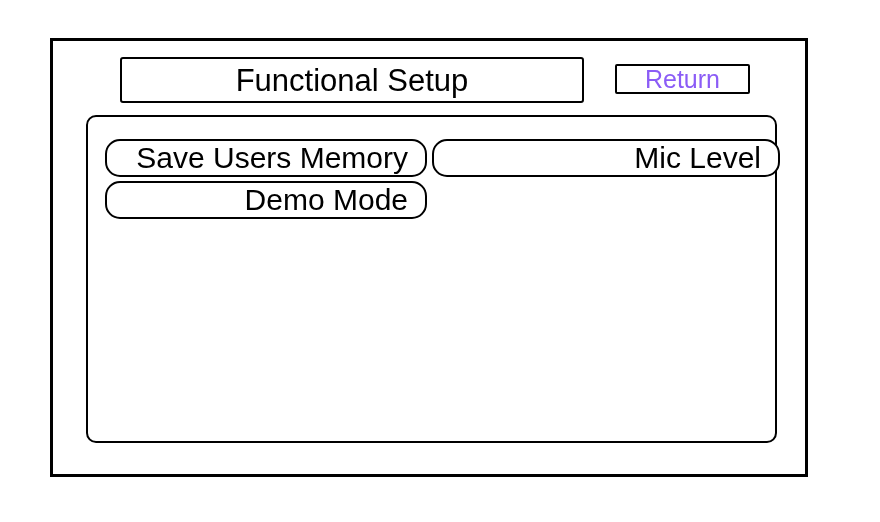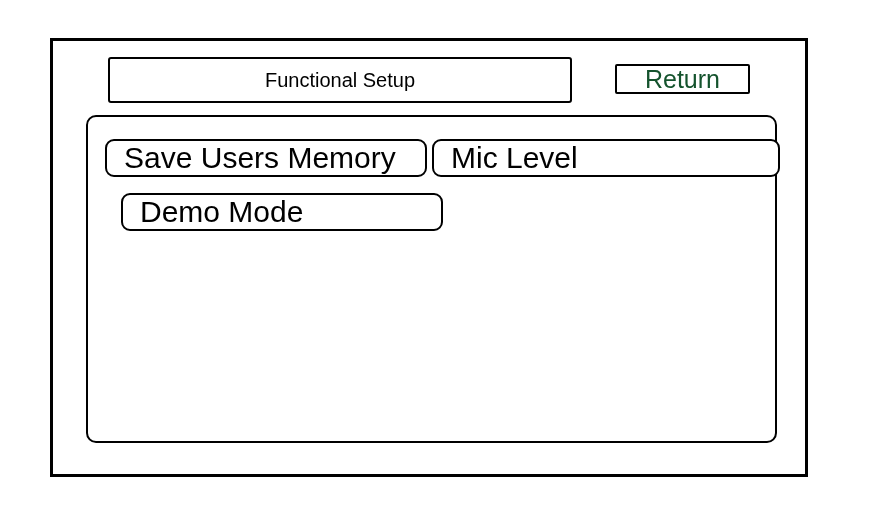--- a/index.html
+++ b/index.html
@@ -24,96 +24,95 @@
     left: 50px;
     top: 38px;
     width: 758px;
     height: 439px;
     border: 3px solid #000000;
     background: #ffffff;
   }
   
   .title-box {
     position: absolute;
-    left: 55px;
+    left: 67px;
     top: 16px;
     width: 464px;
     height: 46px;
     border: 2px solid #000000;
     border-radius: 3px;
     display: flex;
     align-items: center;
     justify-content: center;
-    font-size: 20px;
+    font-size: 31px;
     line-height: 1;
     white-space: nowrap;
   }
   .return-button {
     position: absolute;
     left: 562px;
     top: 23px;
     width: 135px;
     height: 30px;
     border: 2px solid #000000;
     border-radius: 2px;
     background: #ffffff;
     display: flex;
     align-items: center;
     justify-content: center;
     font-size: 25px;
     line-height: 1;
     white-space: nowrap;
     cursor: pointer;
     padding: 0;
-    color: #14532d;
+    color: #8b5cf6;
     font-family: "Liberation Sans", sans-serif;
   }
   .inner-panel {
     position: absolute;
     left: 33px;
     top: 74px;
     width: 691px;
     height: 328px;
     border: 2px solid #000000;
     border-radius: 10px;
     background: #ffffff;
   }
   
   .panel-button {
     position: absolute;
     height: 34px;
     border: 2px solid #000000;
-    border-radius: 9px;
+    border-radius: 15px;
     background: #ffffff;
     display: flex;
     align-items: center;
-    justify-content: flex-start;
+    justify-content: flex-end;
     font-size: 30px;
     line-height: 1;
     white-space: nowrap;
     cursor: pointer;
     padding: 17px;
     color: #000000;
     font-family: "Liberation Sans", sans-serif;
   }
   .btn-save {
     left: 17px;
     top: 22px;
     width: 322px;
   }
   .btn-mic {
     left: 344px;
     top: 22px;
     width: 348px;
   }
   .btn-demo {
     left: 17px;
-    top: 76px;
+    top: 64px;
     width: 322px;
-    margin-left: 16px;
   }
   .label {
     display: inline-block;
   }
 </style>
 </head>
 <body>
 
 <div class="screen">
   <div class="outer-frame">

